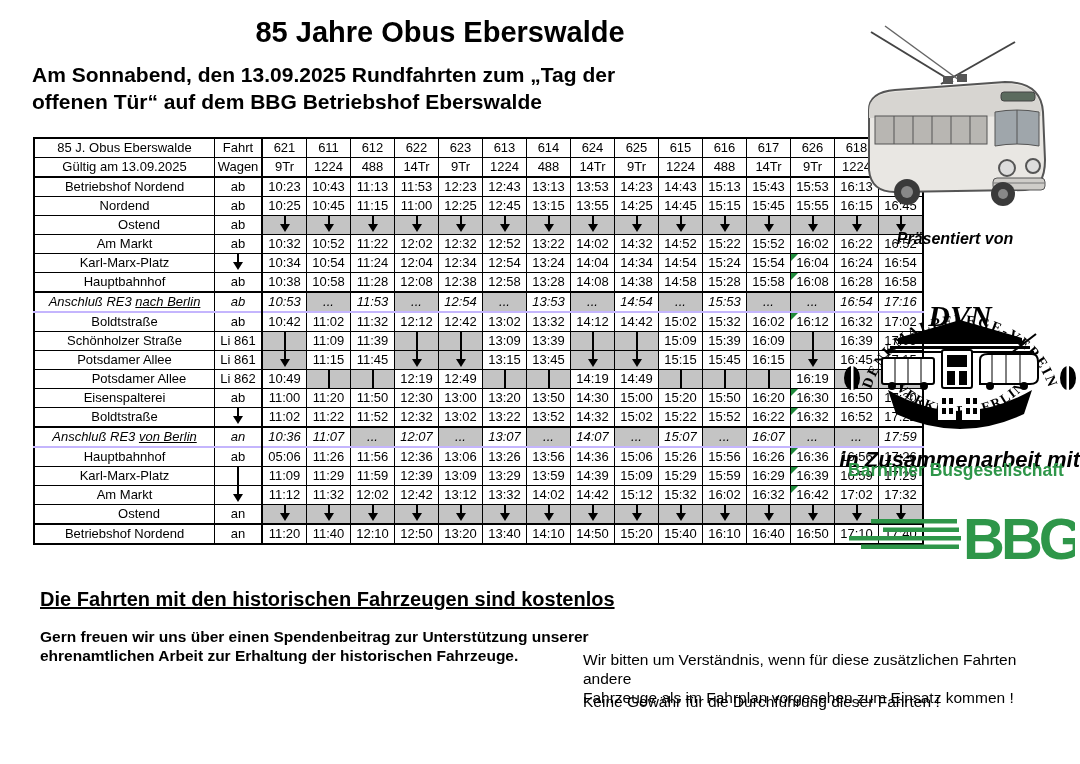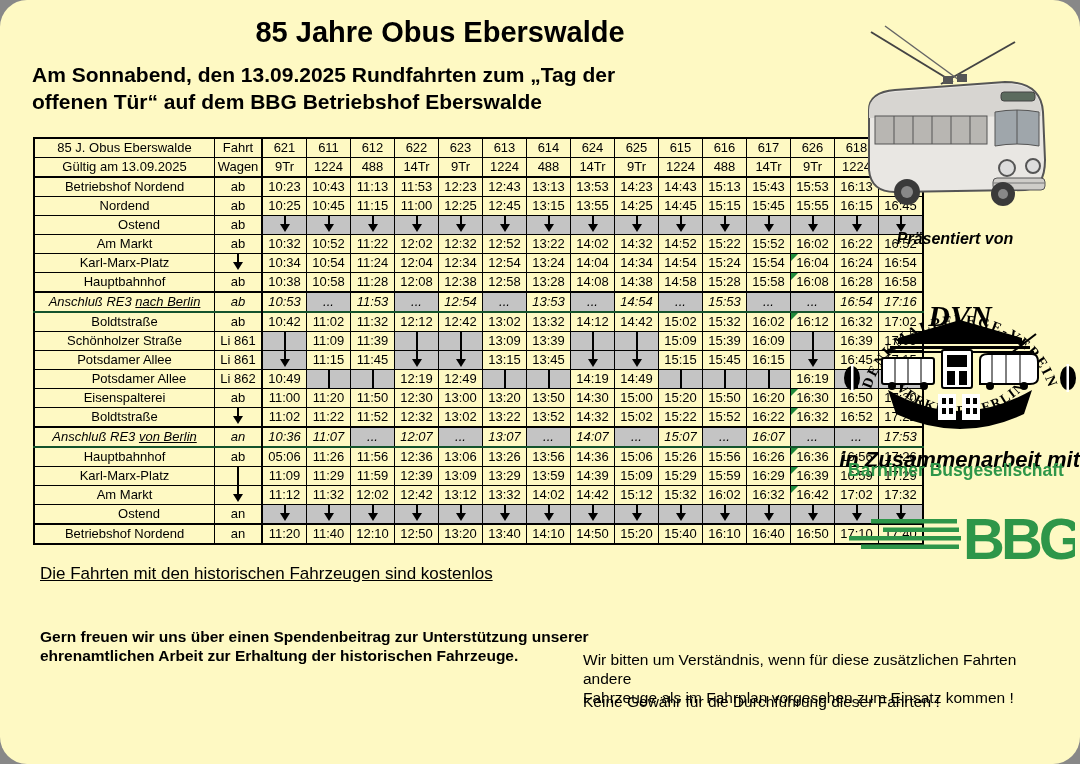--- a/index.html
+++ b/index.html
@@ -1,17 +1,17 @@
 <!DOCTYPE html>
 <html><head>
 <meta charset="utf-8">
 <style>
   html,body{margin:0;padding:0;background:#888;}
-  .page{position:relative;width:1080px;height:764px;background:#fef9c3;overflow:hidden;
-        font-family:"Liberation Sans",sans-serif;color:#000;border-radius:27px;}
+  .page{position:relative;width:1080px;height:764px;background:#ffffff;overflow:hidden;
+        font-family:"Liberation Sans",sans-serif;color:#000;}
   .abs{position:absolute;}
   .title{left:0;top:16px;width:880px;text-align:center;font-size:29px;font-weight:bold;}
   .subtitle{left:0;top:61px;width:880px;text-align:left;font-size:21px;font-weight:bold;line-height:27px;padding-left:32px;}
   
   table.tt{border-collapse:collapse;table-layout:fixed;border:2px solid #000;}
   table.tt th,table.tt td{border:1px solid #000;height:18px;padding:0 1px;text-align:center;
         font-size:13px;line-height:18px;white-space:nowrap;overflow:hidden;font-weight:normal;}
   table.tt thead tr:last-child th{border-bottom:2px solid #000;}
   td.lbl{width:148px;text-align:left;padding-left:4px;}
   th.lbl{width:148px;font-weight:bold;}
@@ -26,32 +26,32 @@
   .g{background:#c4c4c4;}
   .l{background-image:linear-gradient(#000,#000);background-repeat:no-repeat;
      background-size:2px 100%;background-position:50% 0;}
   .a{background-image:linear-gradient(#000,#000);background-repeat:no-repeat;
      background-size:2px 55%;background-position:50% 0;position:relative;}
   .a::after{content:"";position:absolute;left:50%;transform:translateX(-50%);bottom:2px;
      border-left:5px solid transparent;border-right:5px solid transparent;border-top:8px solid #000;}
   .c{position:relative;margin-top:33px;}
   .c::before{content:"";position:absolute;top:0;left:0;width:0;height:0;
      border-top:7px solid #1f8a3b;border-right:7px solid transparent;}
-  tr.tt2{border-top:2px solid #000;border-bottom:2px solid #14532d;}
+  tr.tt2{border-top:2px solid #000;border-bottom:2px solid #c4b5fd;}
   tr.tb2{border-bottom:2px solid #000;}
   span.u{text-decoration:underline;}
   
   .praesentiert{left:855px;top:230px;width:200px;text-align:center;font-size:16px;
      font-weight:bold;font-style:italic;}
   .zusammen{left:830px;top:447px;width:250px;text-align:right;font-size:22px;
      font-weight:bold;font-style:italic;}
   .barnimer{left:832px;top:460px;width:248px;text-align:center;font-size:17.5px;
      font-weight:bold;}
   
-  .nheading{left:40px;top:564px;font-size:17px;font-weight:normal;text-decoration:underline;}
+  .nheading{left:40px;top:588px;font-size:20px;font-weight:bold;text-decoration:underline;}
   .npara{font-size:15.5px;line-height:19px;white-space:pre-line;}
   .np1{left:40px;top:627px;width:550px;font-weight:bold;}
   .np2{left:40px;top:684px;width:550px;}
   .np3{left:583px;top:630px;width:485px;margin-top:20px;}
   .np4{left:583px;top:692px;width:485px;}
 </style>
 </head>
 <body>
 
 <div class="page">
@@ -361,21 +361,21 @@
           <td class="tcol g fi">...</td>
           <td class="tcol fi">13:07</td>
           <td class="tcol g fi">...</td>
           <td class="tcol fi">14:07</td>
           <td class="tcol g fi">...</td>
           <td class="tcol fi">15:07</td>
           <td class="tcol g fi">...</td>
           <td class="tcol fi">16:07</td>
           <td class="tcol g fi">...</td>
           <td class="tcol g fi">...</td>
-          <td class="tcol fi">17:53</td>
+          <td class="tcol fi">17:59</td>
         </tr>
         <tr>
           <td class="lbl">Hauptbahnhof</td>
           <td class="note">ab</td>
           <td class="tcol">05:06</td>
           <td class="tcol">11:26</td>
           <td class="tcol">11:56</td>
           <td class="tcol">12:36</td>
           <td class="tcol">13:06</td>
           <td class="tcol">13:26</td>

